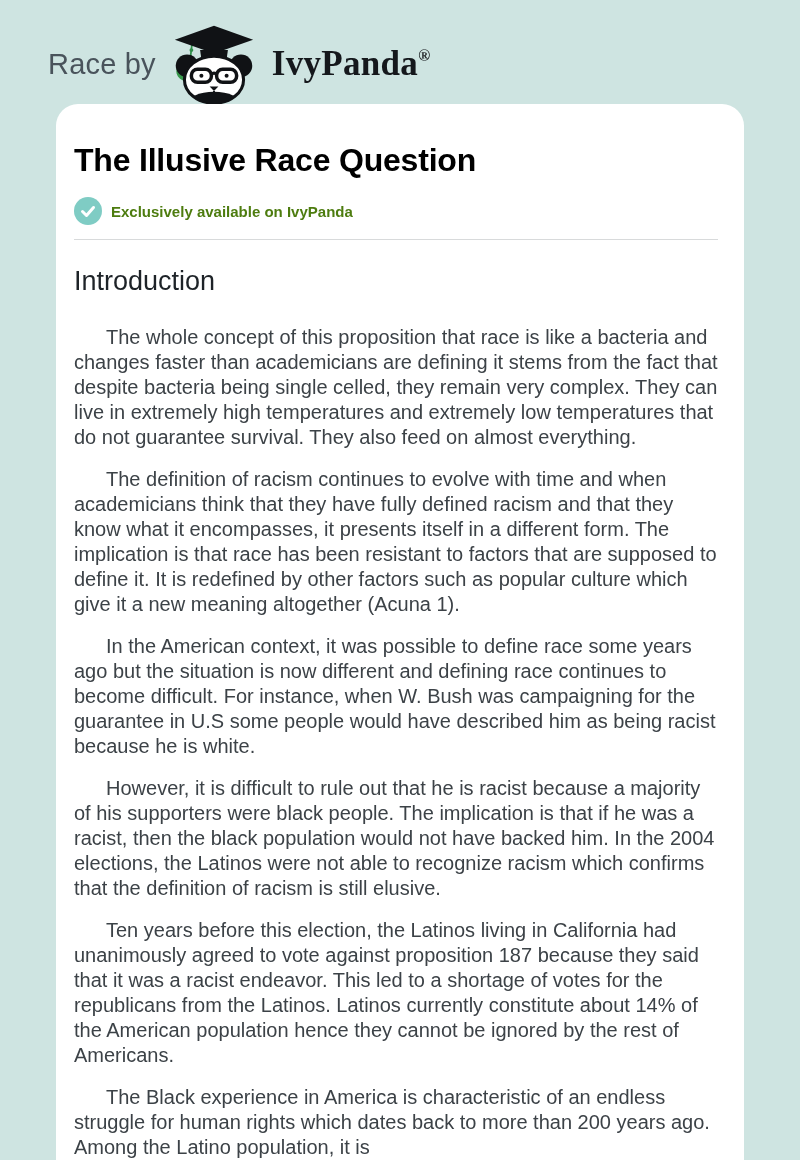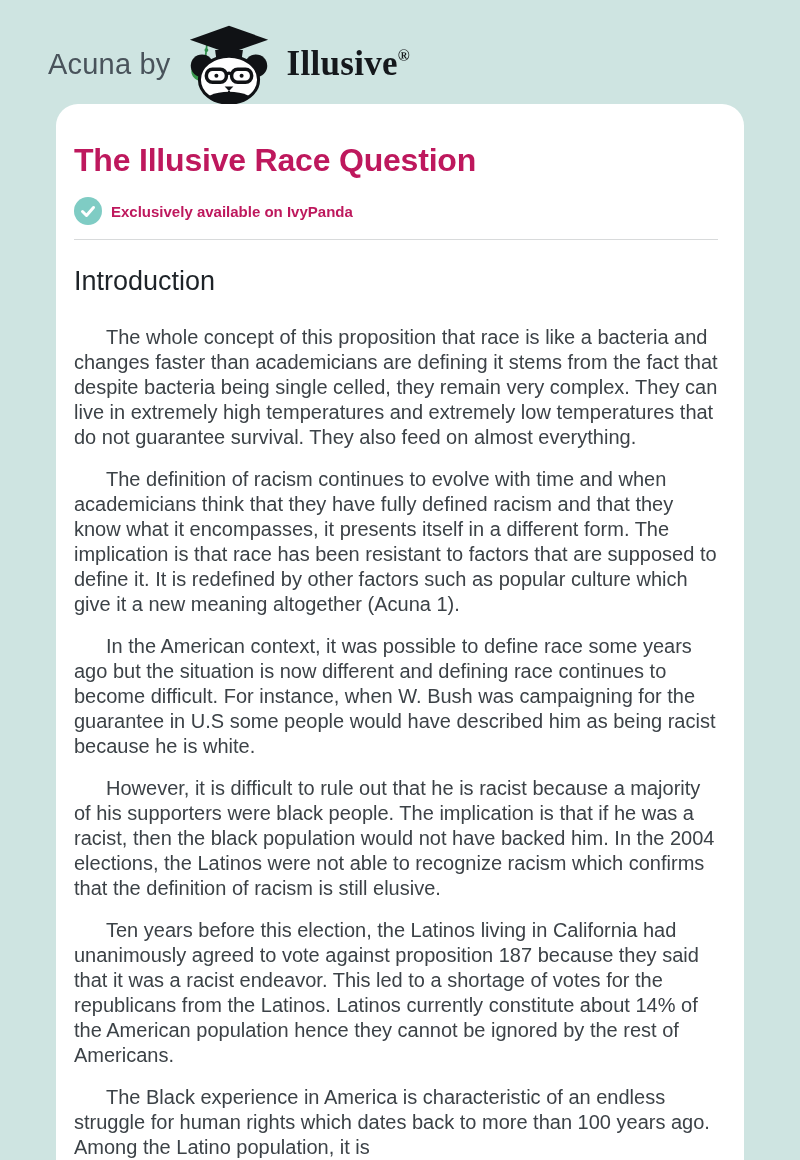--- a/index.html
+++ b/index.html
@@ -43,34 +43,34 @@
     min-height: 984px;
     margin: 0 auto;
     background: #ffffff;
     border-radius: 22px;
     padding: 38px 26px 60px 18px;
     box-sizing: border-box;
   }
   .essay-title {
     font-size: 32px;
     font-weight: 700;
-    color: #be185d;
+    color: #000000;
     margin: 0 0 18px 0;
     letter-spacing: -0.2px;
   }
   .exclusive-badge {
     display: flex;
     align-items: center;
     gap: 9px;
     margin: 0 0 14px 0;
   }
   .badge-label {
     font-size: 15px;
     font-weight: 700;
-    color: #be185d;
+    color: #4d7c0f;
   }
   .divider {
     border: none;
     border-top: 1px solid #d8dadb;
     margin: 0 0 26px 0;
   }
   .section-heading {
     font-size: 27px;
     font-weight: 400;
     color: #1e2328;
@@ -81,21 +81,21 @@
     line-height: 25px;
     color: #3c4247;
     margin: 0 0 17px 0;
     text-indent: 32px;
   }
 </style>
 </head>
 <body>
 
 <header class="site-header">
-  <span class="essay-by">Acuna by</span>
+  <span class="essay-by">Race by</span>
 
   <span>
     <svg class="logo-svg" width="96" height="80" viewBox="0 0 110 92" xmlns="http://www.w3.org/2000/svg">
 
       <line x1="30" y1="20" x2="27" y2="46" stroke="#2f8f4a" stroke-width="2"></line>
       <circle cx="29" cy="30" r="2.2" fill="#2f8f4a"></circle>
       <circle cx="28" cy="38" r="2.2" fill="#2f8f4a"></circle>
       <path d="M27,46 C18,42 10,48 12,57 C14,64 22,68 28,63 C34,58 33,50 27,46 Z" fill="#37984b"></path>
       <path d="M27,46 L22,60" stroke="#e8f5ec" stroke-width="1.4" fill="none"></path>
 
@@ -117,21 +117,21 @@
       <circle cx="69.5" cy="59.5" r="2.3" fill="#101215"></circle>
 
       <path d="M50,72 L60,72 L55,77 Z" fill="#101215"></path>
       <path d="M55,77 Q55,81 49.5,82 M55,77 Q55,81 60.5,82" stroke="#101215" stroke-width="2" fill="none"></path>
 
       <ellipse cx="55" cy="92" rx="31" ry="14" fill="#101215" clip-path="url(#headclip)"></ellipse>
     </svg>
   </span>
 
   <span class="brand-wrap">
-    <span>Illusive</span>
+    <span>IvyPanda</span>
       <span class="reg-mark">®</span>
   </span>
 </header>
 
 <main class="essay-card">
   <h1 class="essay-title">The Illusive Race Question</h1>
 
   <div class="exclusive-badge">
     <span>
       <svg width="28" height="28" viewBox="0 0 28 28" style="display:block">
@@ -144,14 +144,14 @@
 
   <hr class="divider">
 
   <h2 class="section-heading">Introduction</h2>
 
   <p class="essay-paragraph">The whole concept of this proposition that race is like a bacteria and changes faster than academicians are defining it stems from the fact that despite bacteria being single celled, they remain very complex. They can live in extremely high temperatures and extremely low temperatures that do not guarantee survival. They also feed on almost everything.</p>
   <p class="essay-paragraph">The definition of racism continues to evolve with time and when academicians think that they have fully defined racism and that they know what it encompasses, it presents itself in a different form. The implication is that race has been resistant to factors that are supposed to define it. It is redefined by other factors such as popular culture which give it a new meaning altogether (Acuna 1).</p>
   <p class="essay-paragraph">In the American context, it was possible to define race some years ago but the situation is now different and defining race continues to become difficult. For instance, when W. Bush was campaigning for the guarantee in U.S some people would have described him as being racist because he is white.</p>
   <p class="essay-paragraph">However, it is difficult to rule out that he is racist because a majority of his supporters were black people. The implication is that if he was a racist, then the black population would not have backed him. In the 2004 elections, the Latinos were not able to recognize racism which confirms that the definition of racism is still elusive.</p>
   <p class="essay-paragraph">Ten years before this election, the Latinos living in California had unanimously agreed to vote against proposition 187 because they said that it was a racist endeavor. This led to a shortage of votes for the republicans from the Latinos. Latinos currently constitute about 14% of the American population hence they cannot be ignored by the rest of Americans.</p>
-  <p class="essay-paragraph">The Black experience in America is characteristic of an endless struggle for human rights which dates back to more than 100 years ago. Among the Latino population, it is</p>
+  <p class="essay-paragraph">The Black experience in America is characteristic of an endless struggle for human rights which dates back to more than 200 years ago. Among the Latino population, it is</p>
 </main>
 
 </body></html>

